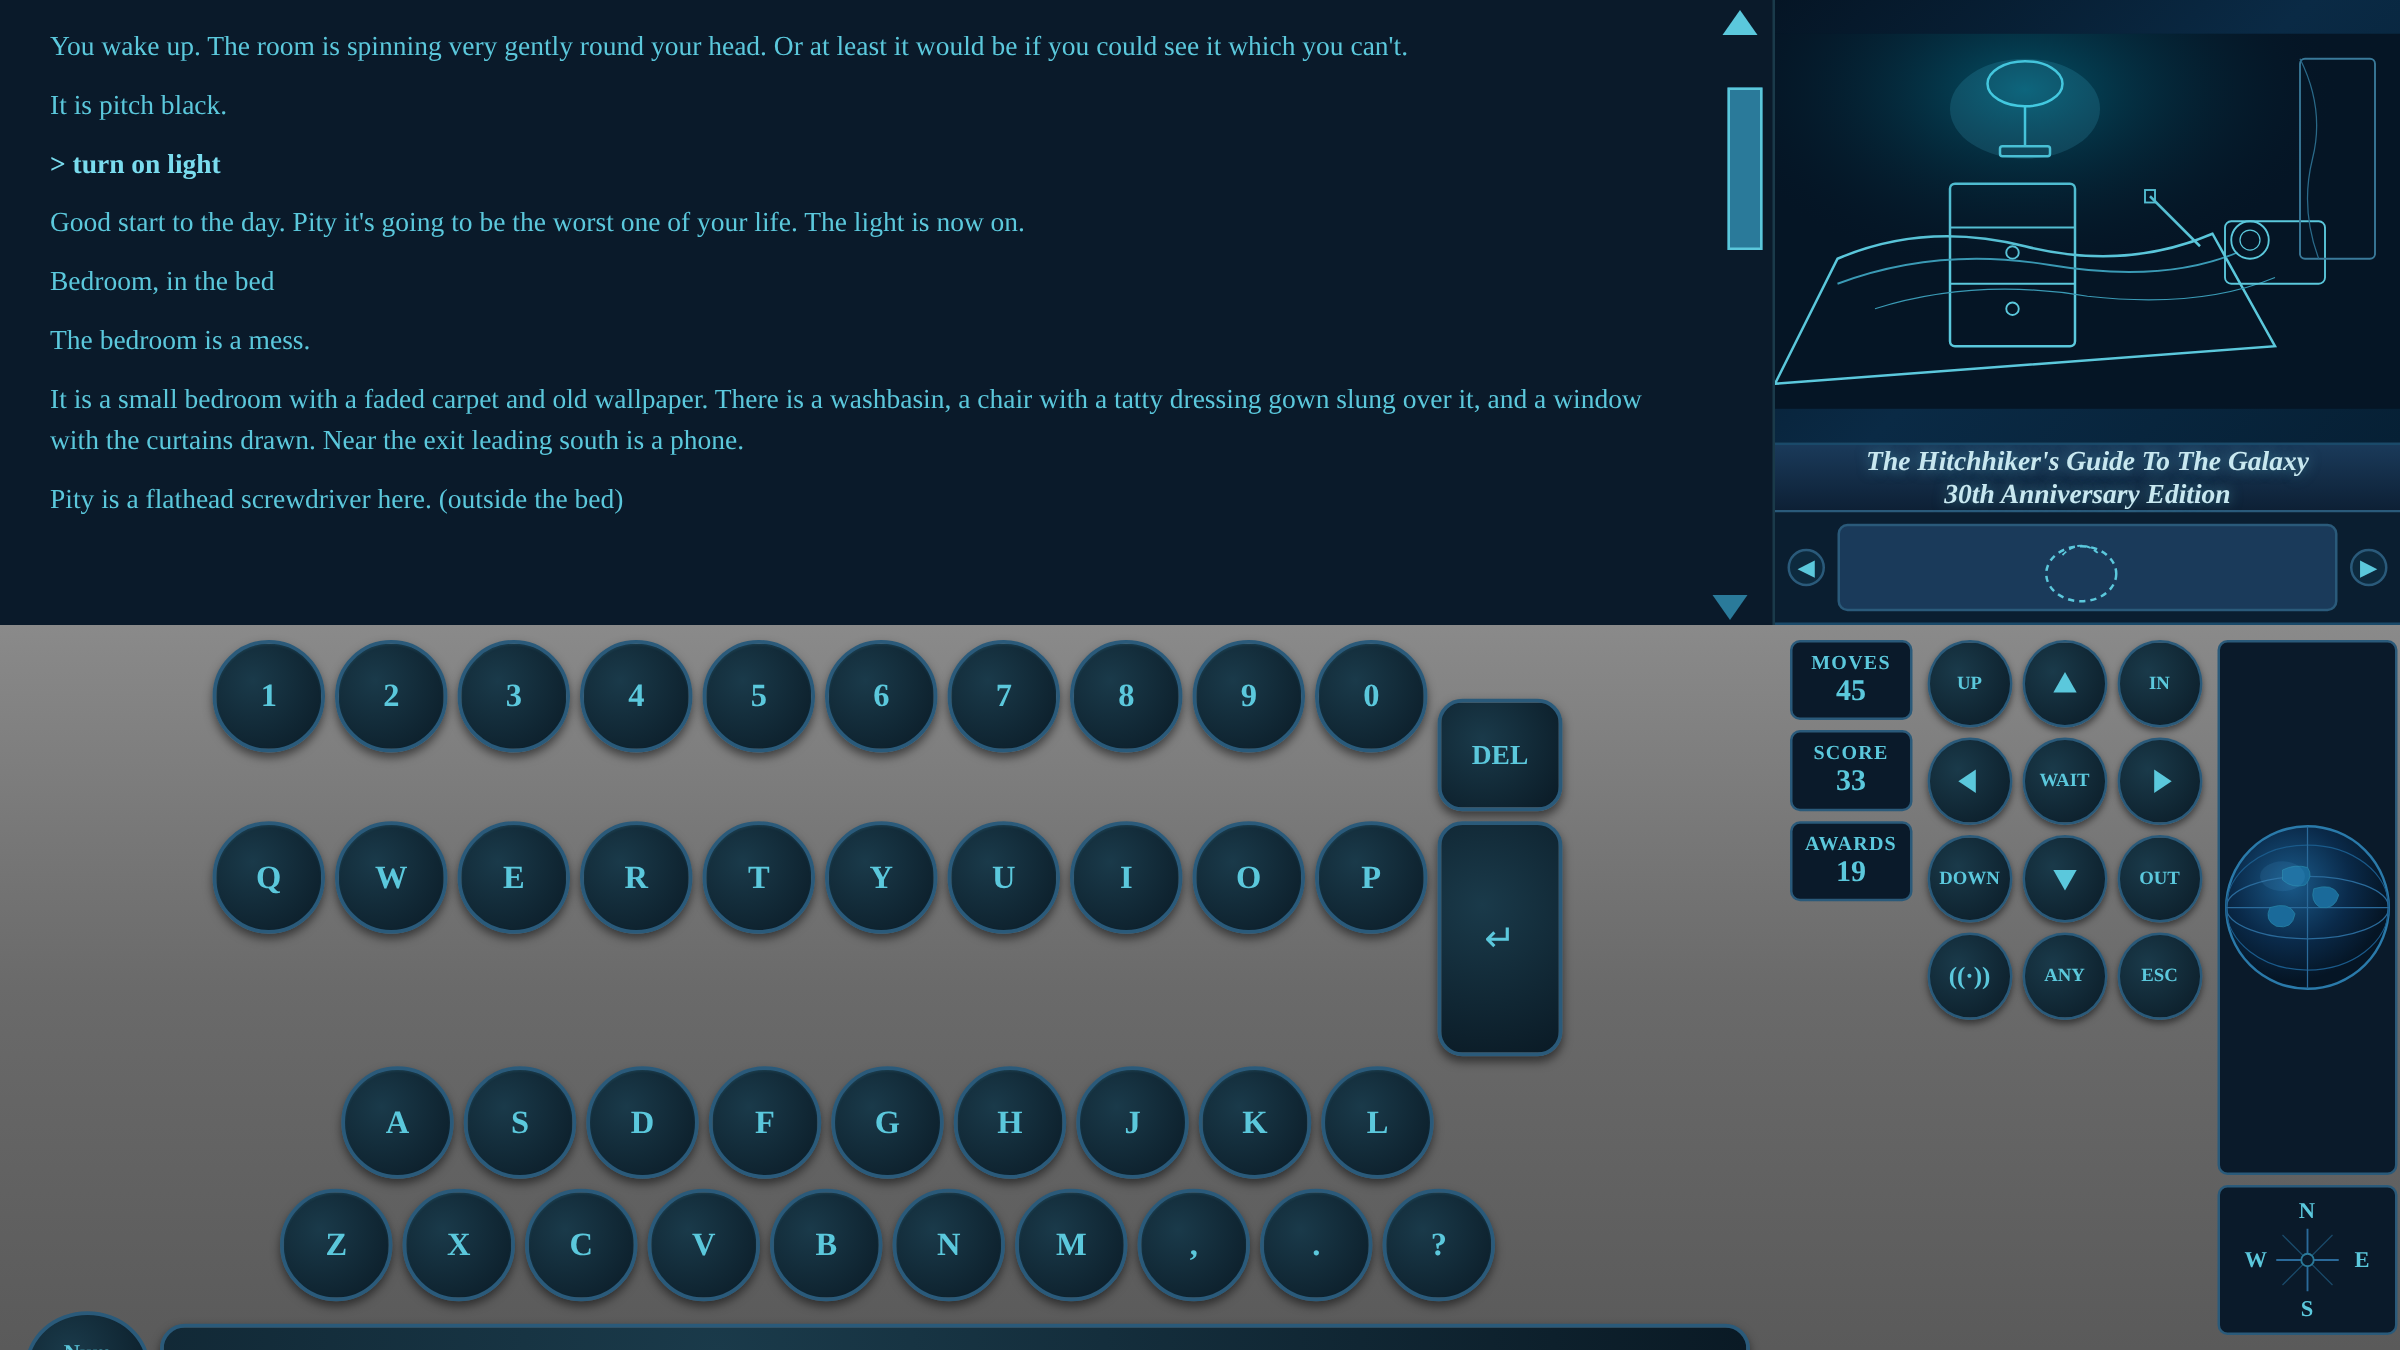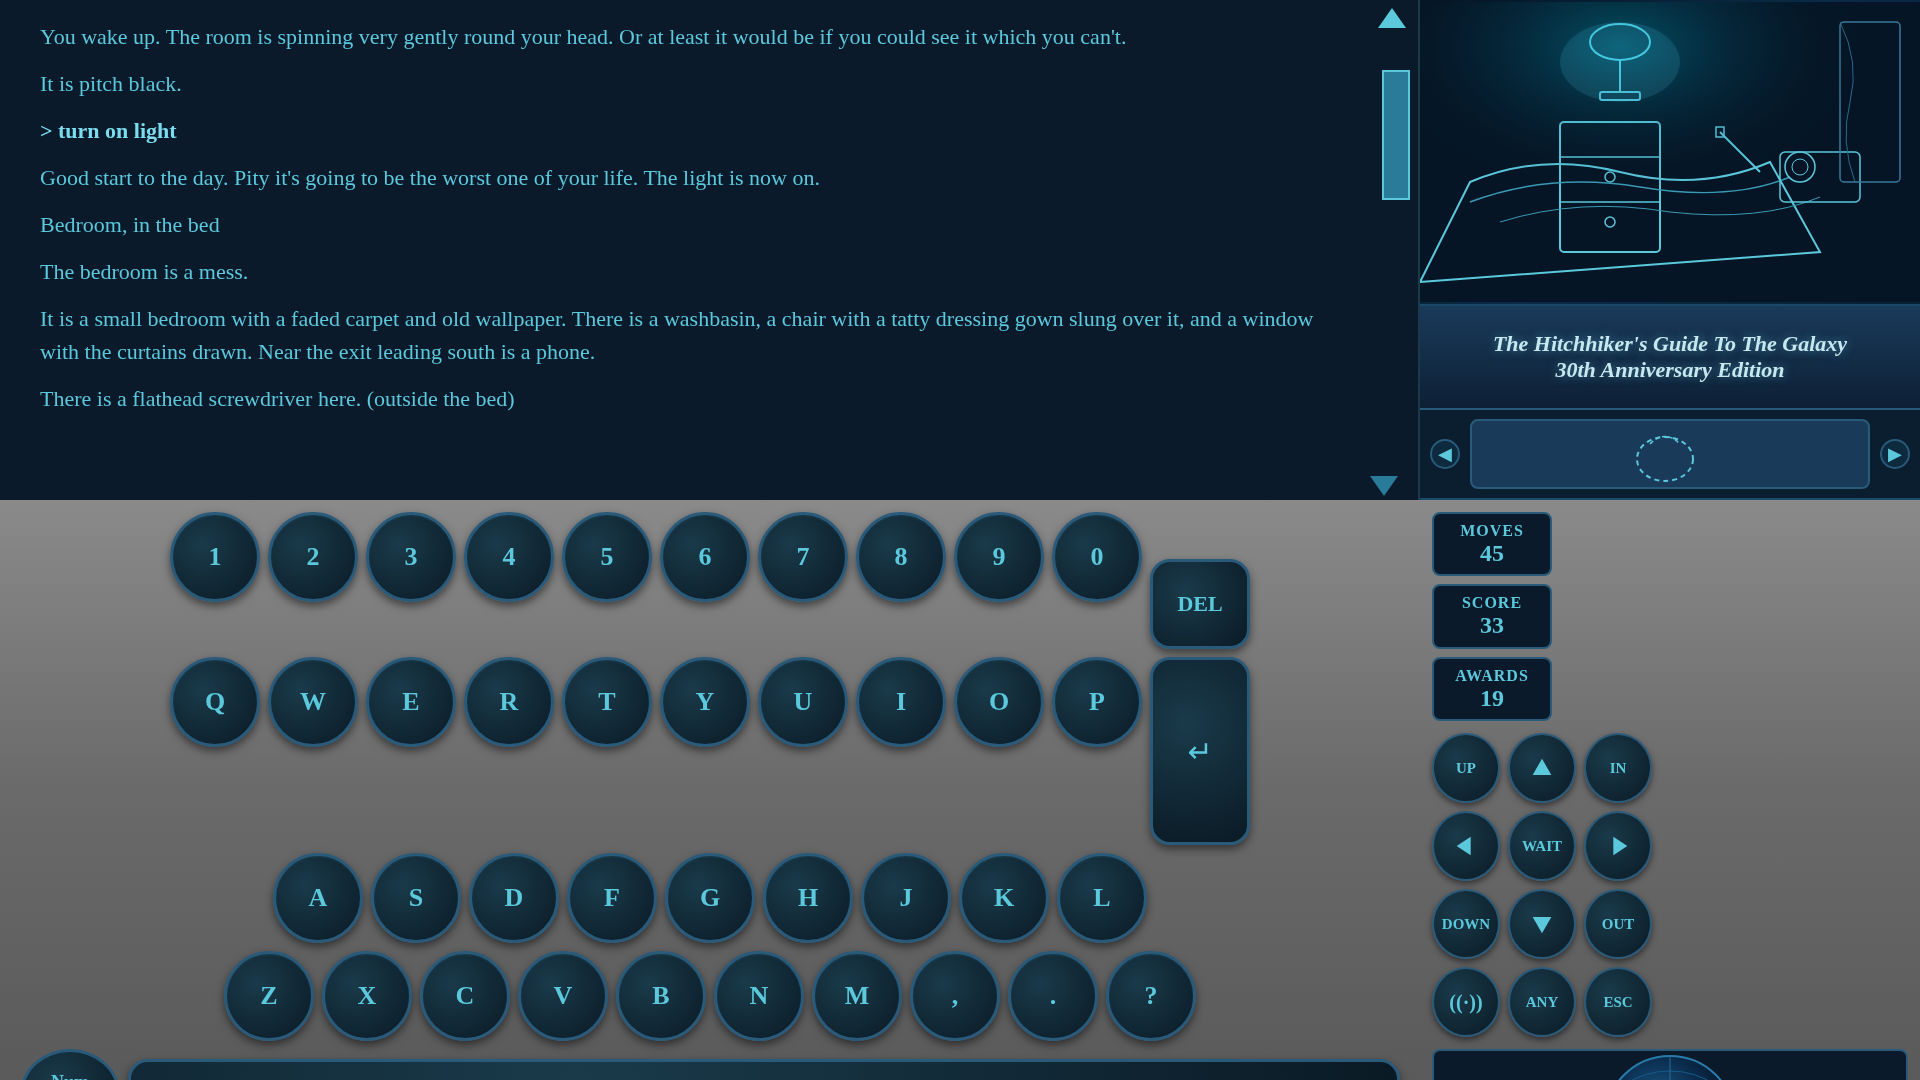--- a/index.html
+++ b/index.html
@@ -94,21 +94,21 @@
       border-bottom: 2px solid #1a4a6a;
     }
 
     .game-image svg {
       width: 100%;
       height: 100%;
     }
 
     .game-title-box {
       background: linear-gradient(180deg, #1a3a5a 0%, #0d2035 100%);
-      padding: 25px 20px;
+      padding: 0 20px;
       text-align: center;
       border-bottom: 2px solid #2a5a7a;
     }
 
     .game-title-box .title-text {
       color: #c8e8f0;
       font-size: 22px;
       font-weight: bold;
       font-family: 'Georgia', serif;
       text-shadow: 0 0 10px rgba(100,200,220,0.5);
@@ -263,21 +263,21 @@
       gap: 8px;
       align-items: center;
       padding: 0 4px;
     }
 
     
     .controls-panel {
       width: 500px;
       background: linear-gradient(180deg, #8a8a8a 0%, #6a6a6a 50%, #5a5a5a 100%);
       display: flex;
-      flex-direction: column;
+      flex-direction: row;
       padding: 12px;
       gap: 12px;
       font-family: Liberation Serif, serif;
     }
 
     
     .stats-col {
       display: flex;
       flex-direction: column;
       gap: 8px;
@@ -409,21 +409,21 @@
       <div class="scroll-bar-thumb"></div>
       <div class="scroll-down-arrow"></div>
     </div>
     <p>You wake up. The room is spinning very gently round your head. Or at least it would be if you could see it which you can't.</p>
     <p>It is pitch black.</p>
     <p class="command-line">&gt; turn on light</p>
     <p>Good start to the day. Pity it's going to be the worst one of your life. The light is now on.</p>
     <p>Bedroom, in the bed</p>
     <p>The bedroom is a mess.</p>
     <p>It is a small bedroom with a faded carpet and old wallpaper. There is a washbasin, a chair with a tatty dressing gown slung over it, and a window with the curtains drawn. Near the exit leading south is a phone.</p>
-    <p>There is a flathead screwdriver here. (outside the bed)</p>
+    <p>Pity is a flathead screwdriver here. (outside the bed)</p>
   </div>
 
   <div class="right-panel">
 
     <div class="game-image">
       <svg viewBox="0 0 500 300" xmlns="http://www.w3.org/2000/svg">
 
         <rect width="500" height="300" fill="#051525"></rect>
 
         <ellipse cx="200" cy="60" rx="60" ry="40" fill="rgba(100,220,255,0.15)"></ellipse>

